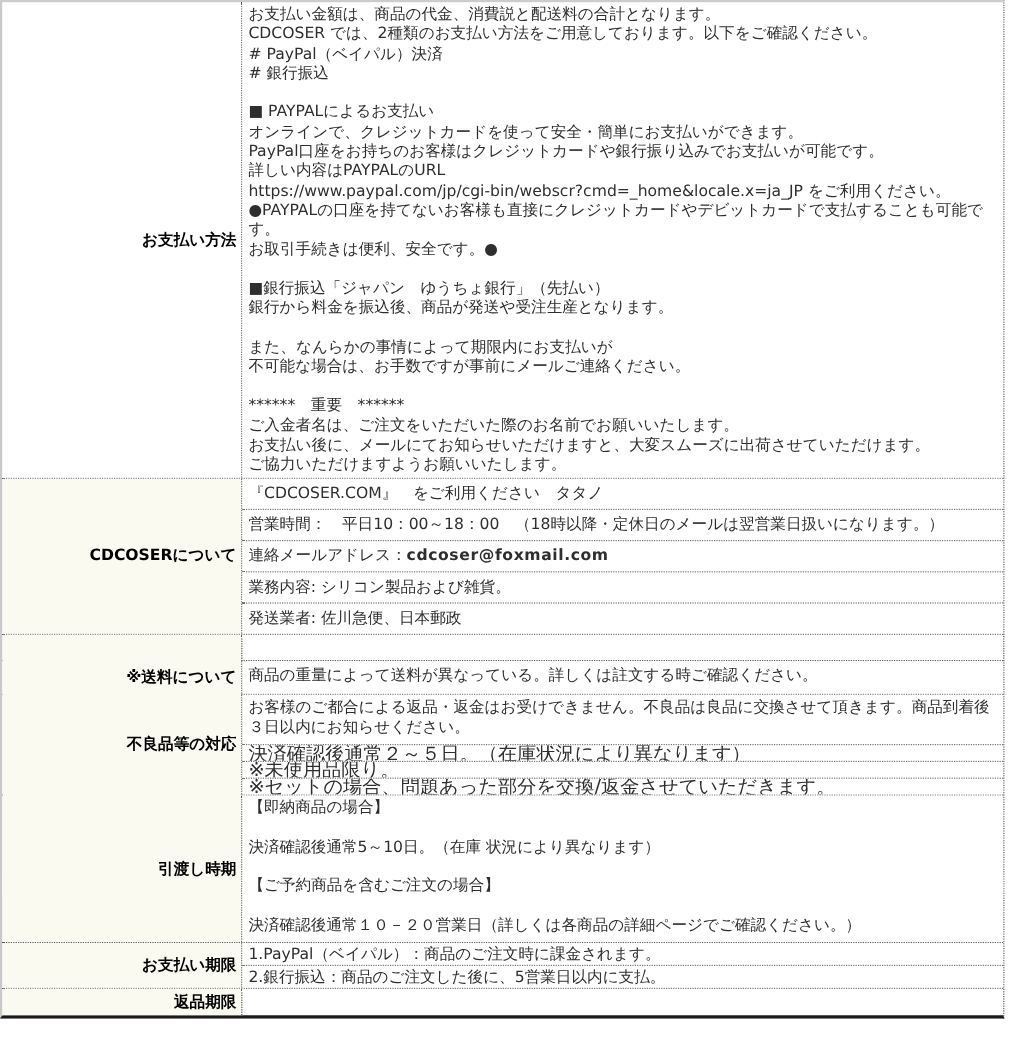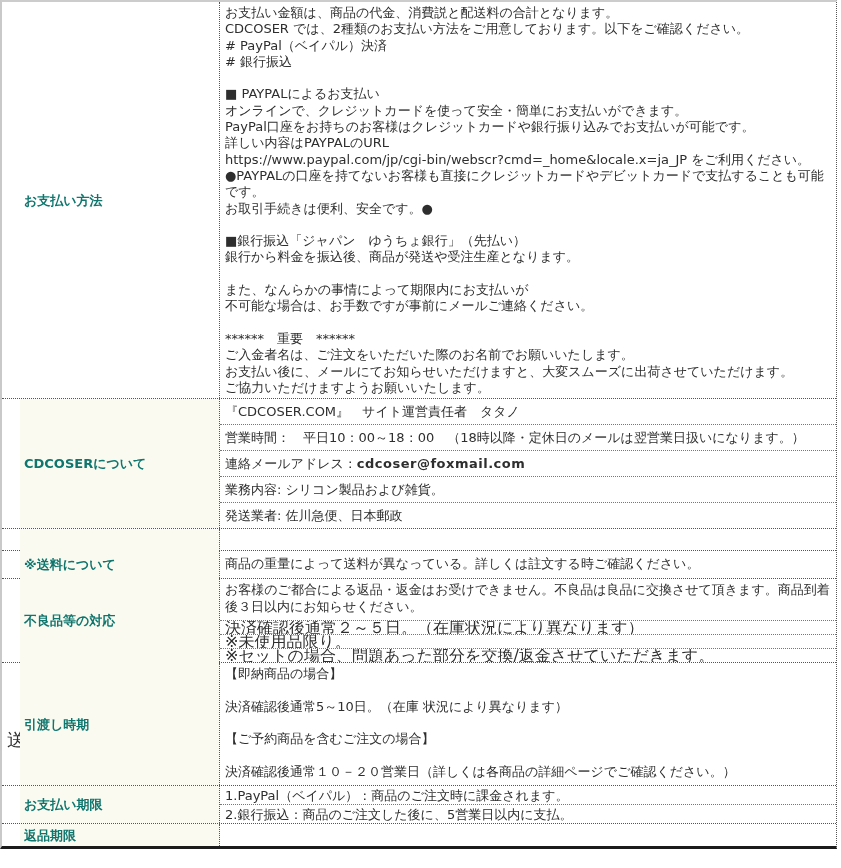--- a/index.html
+++ b/index.html
@@ -19,28 +19,27 @@
   }
   .section { display: flex; border-bottom: 1px dotted #555555; }
   .section:last-child { border-bottom: none; }
   .left-cell {
     flex: 0 0 200px;
     width: 200px;
     border-right: 1px dotted #555555;
     background: #fafaf0;
     display: flex;
     align-items: center;
-    justify-content: flex-start;
+    justify-content: flex-end;
     text-align: center;
     font-weight: bold;
     font-size: 13px;
     line-height: 17px;
-    color: #0f766e;
+    color: #000000;
     padding: 2px 4px;
-    margin-left: 18px;
   }
   .left-cell.white-bg { background: #ffffff; }
   .right-cell { flex: 1 1 auto; min-width: 0; background: #ffffff; }
   .pre { white-space: pre-wrap; word-break: break-all; }
   .body-text {
     font-size: 13px;
     line-height: 16.3px;
     padding: 3px 6px 0 5px;
     color: #2e2e2e;
   }
@@ -110,21 +109,21 @@
 お支払い後に、メールにてお知らせいただけますと、大変スムーズに出荷させていただけます。
 ご協力いただけますようお願いいたします。</div>
     </div>
   </div>
 
   <div class="section s2">
     <div class="left-cell">
       <span>CDCOSERについて</span>
     </div>
     <div class="right-cell">
-      <div class="subrow about-row pre">『CDCOSER.COM』　サイト運営責任者　タタノ</div>
+      <div class="subrow about-row pre">『CDCOSER.COM』　をご利用ください　タタノ</div>
       <div class="subrow about-row pre">営業時間：　平日10：00～18：00　（18時以降・定休日のメールは翌営業日扱いになります。）</div>
       <div class="subrow about-row">
         <span>連絡メールアドレス：</span><span class="email-bold">cdcoser@foxmail.com</span>
       </div>
       <div class="subrow about-row pre">業務内容: シリコン製品および雑貨。</div>
       <div class="subrow about-row last pre">発送業者: 佐川急便、日本郵政</div>
     </div>
   </div>
 
   <div class="section s3">

